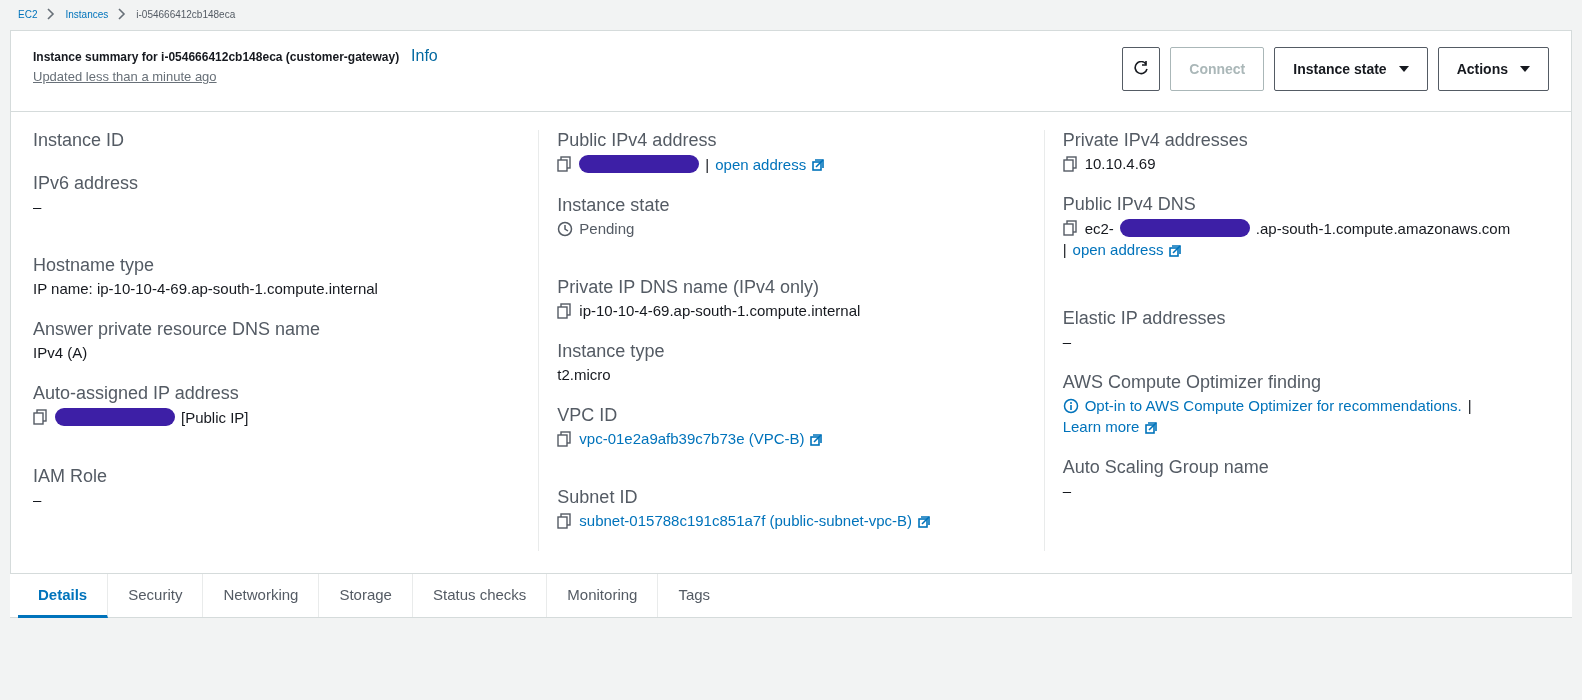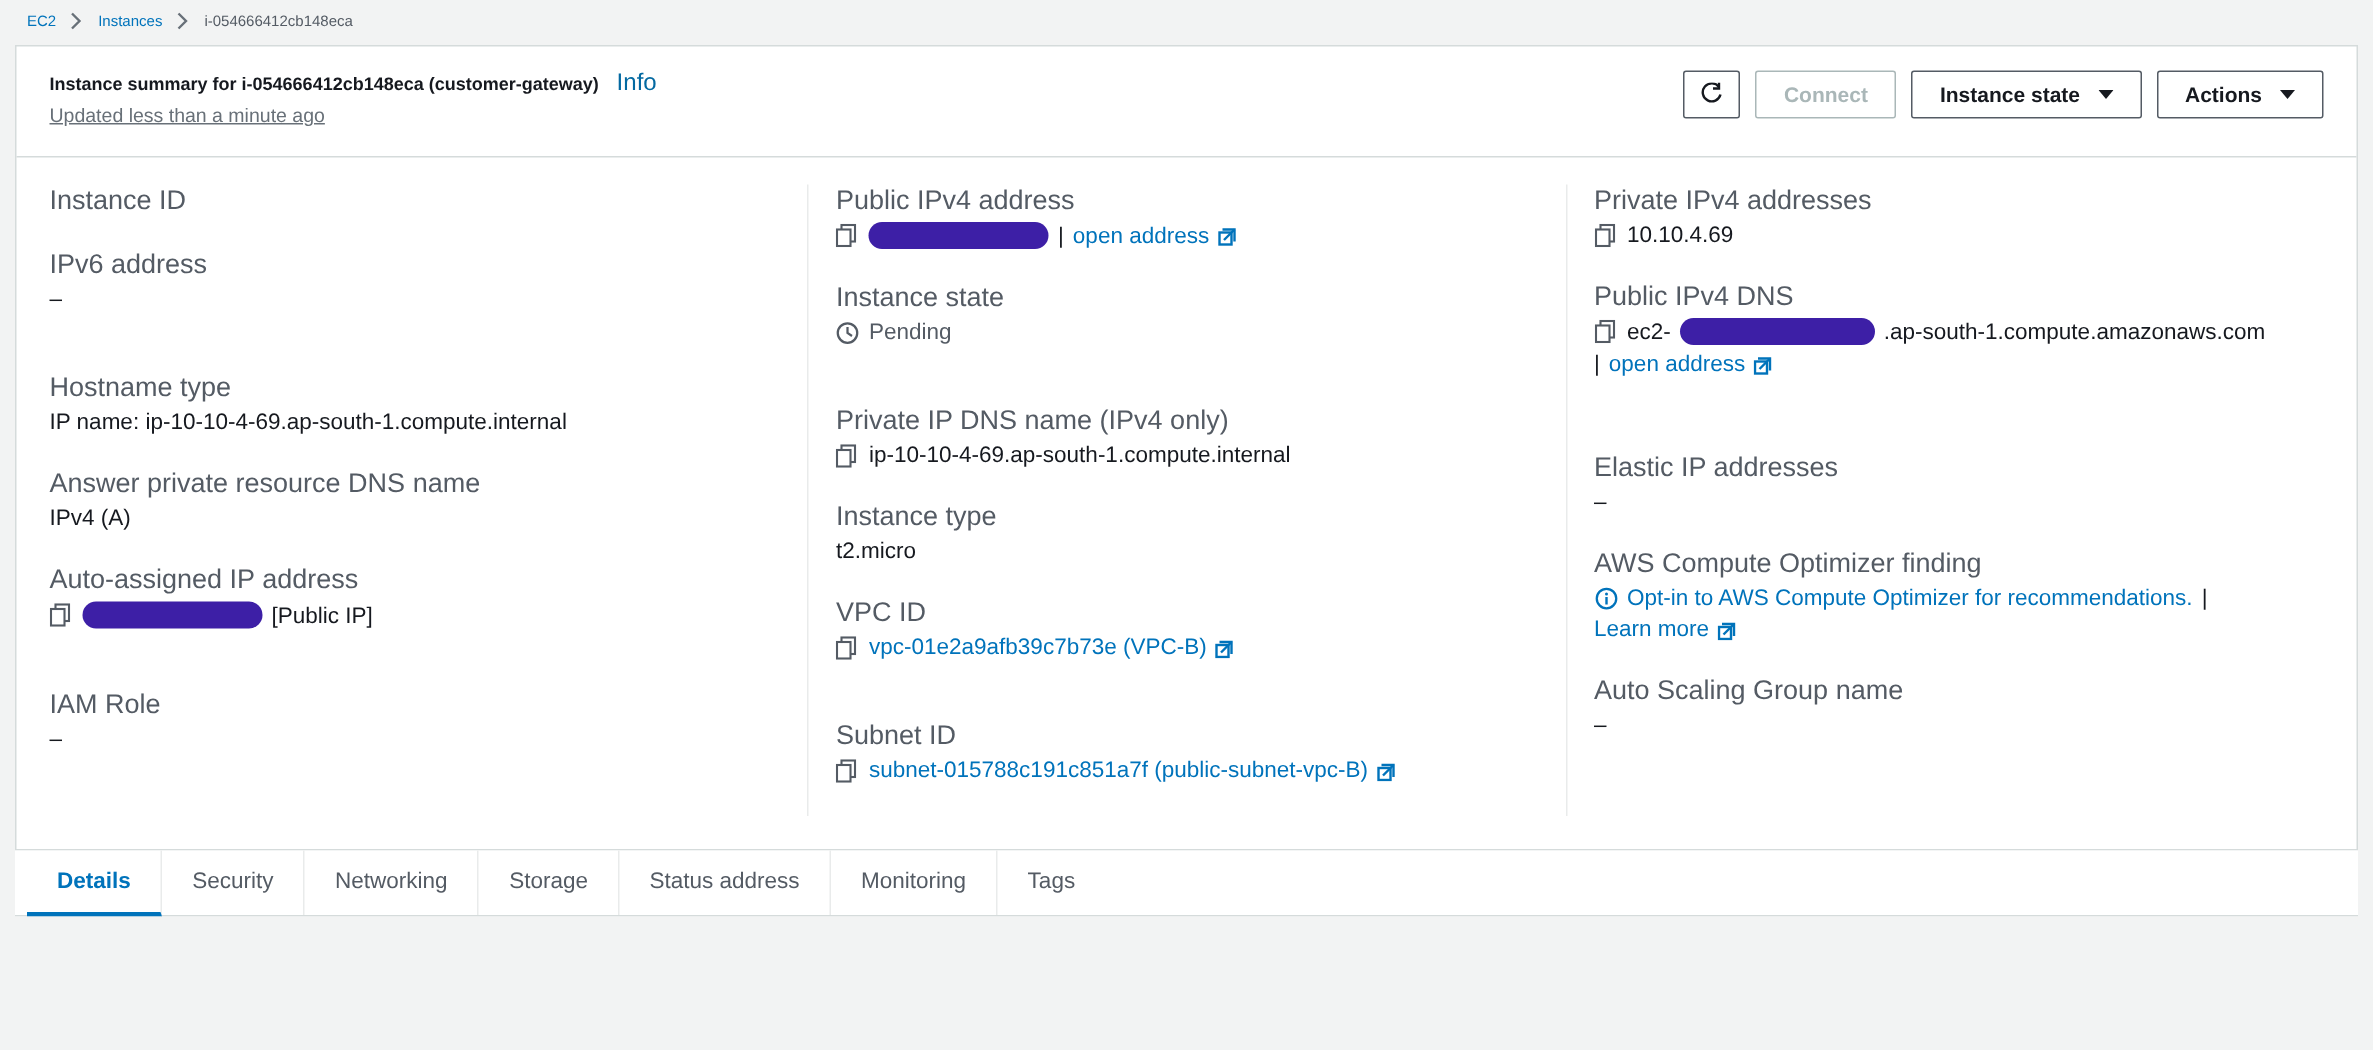--- a/index.html
+++ b/index.html
@@ -59,21 +59,21 @@
     align-items: center;
     gap: 6px;
     border: 1px solid #545b64;
     background: #fff;
     color: #16191f;
     font-weight: 700;
     font-size: 14px;
     padding: 6px 18px;
     border-radius: 2px;
     cursor: pointer;
-    height: 32px;
+    height: 44px;
   }
   .btn.icon-only { padding: 6px 10px; }
   .btn.disabled { color: #aab7b8; border-color: #aab7b8; cursor: not-allowed; }
   .btn .caret { margin-left: 6px; }
   .grid {
     display: grid;
     grid-template-columns: 1fr 1fr 1fr;
     gap: 0;
     padding: 18px 22px 22px 22px;
   }
@@ -383,16 +383,16 @@
       </div>
     </div>
   </div>
 </div>
 
 <div class="tabs">
   <div class="tab active">Details</div>
   <div class="tab">Security</div>
   <div class="tab">Networking</div>
   <div class="tab">Storage</div>
-  <div class="tab">Status address</div>
+  <div class="tab">Status checks</div>
   <div class="tab">Monitoring</div>
   <div class="tab">Tags</div>
 </div>
 
 </body></html>

